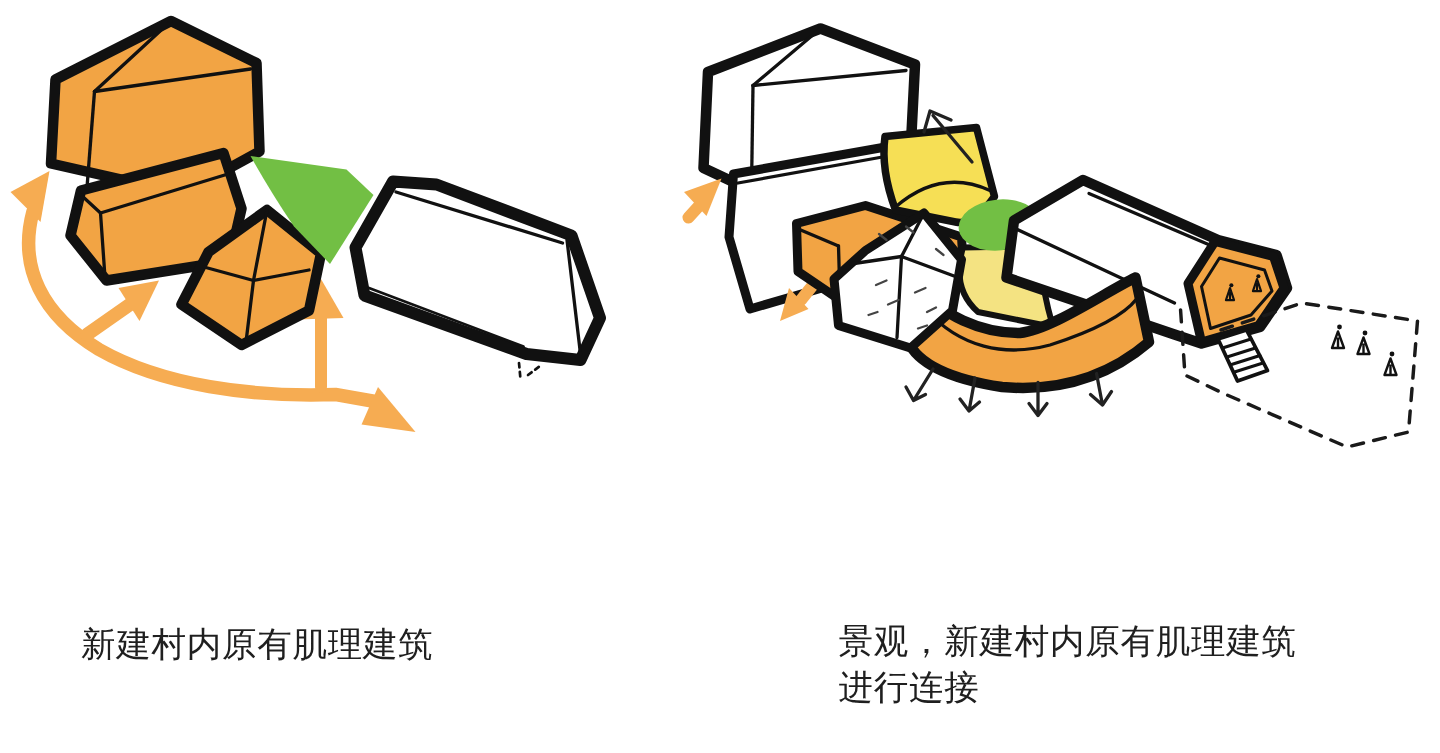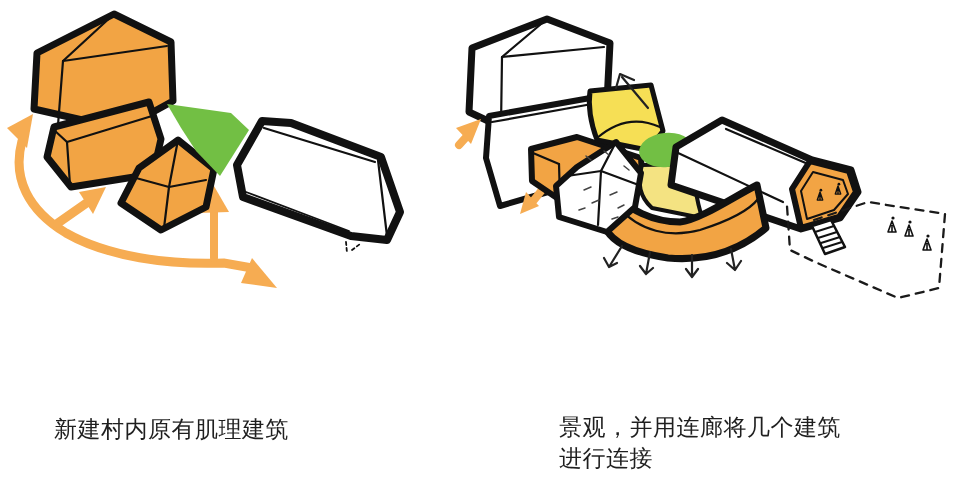--- a/index.html
+++ b/index.html
@@ -181,16 +181,16 @@
           <circle class="glyph-dot" cx="1" cy="-3" r="1.6"></circle>
             <path class="glyph" d="M -4,11 L 0,0 L 4,11 Z M 0,4 L 0,11"></path>
         </g>
       </g>
     </g>
   </svg>
 
   <div class="caption caption-left">新建村内原有肌理建筑</div>
 
   <div class="caption caption-right">
-    <div>景观，并用连廊将几个建筑</div>
+    <div>景观，新建村内原有肌理建筑</div>
     <div>进行连接</div>
   </div>
 </div>
 
 </body></html>

